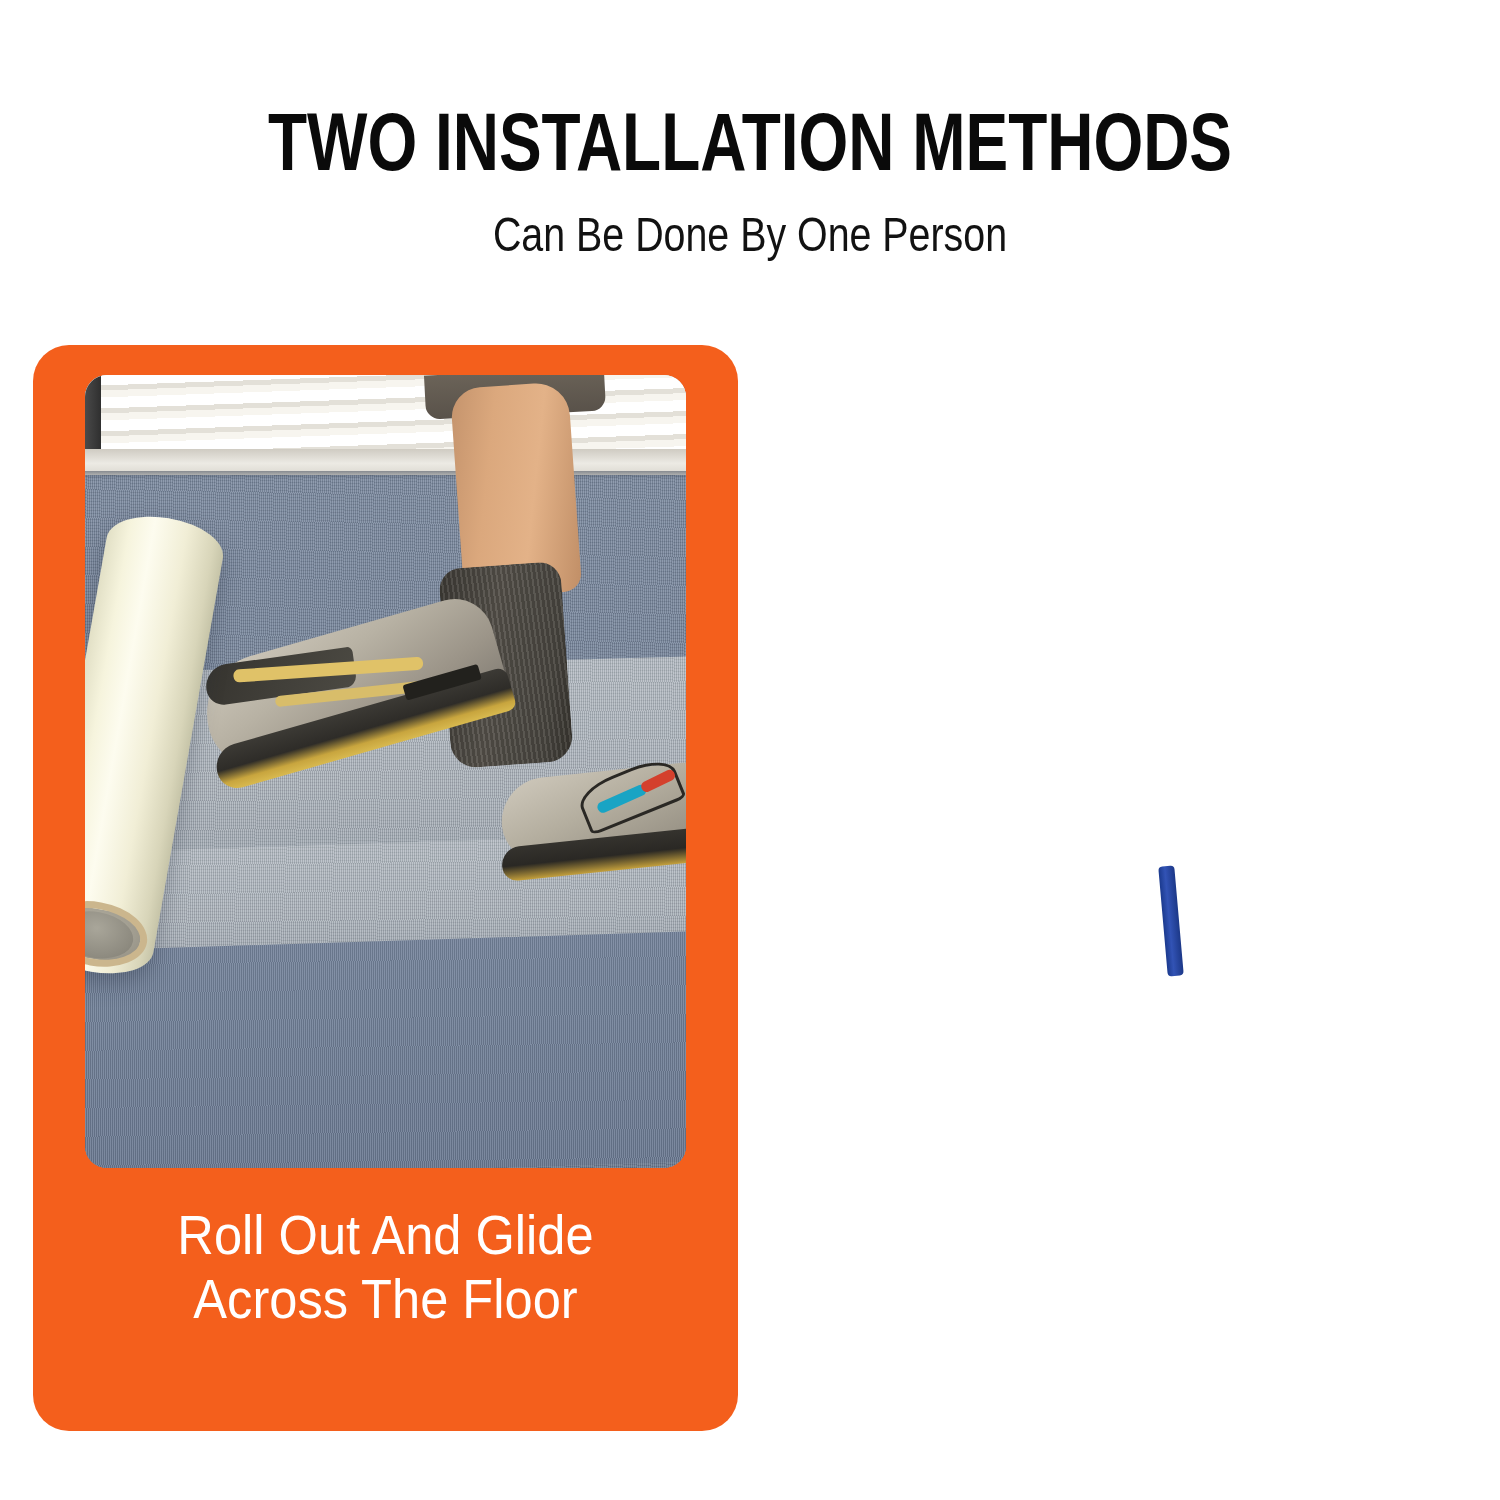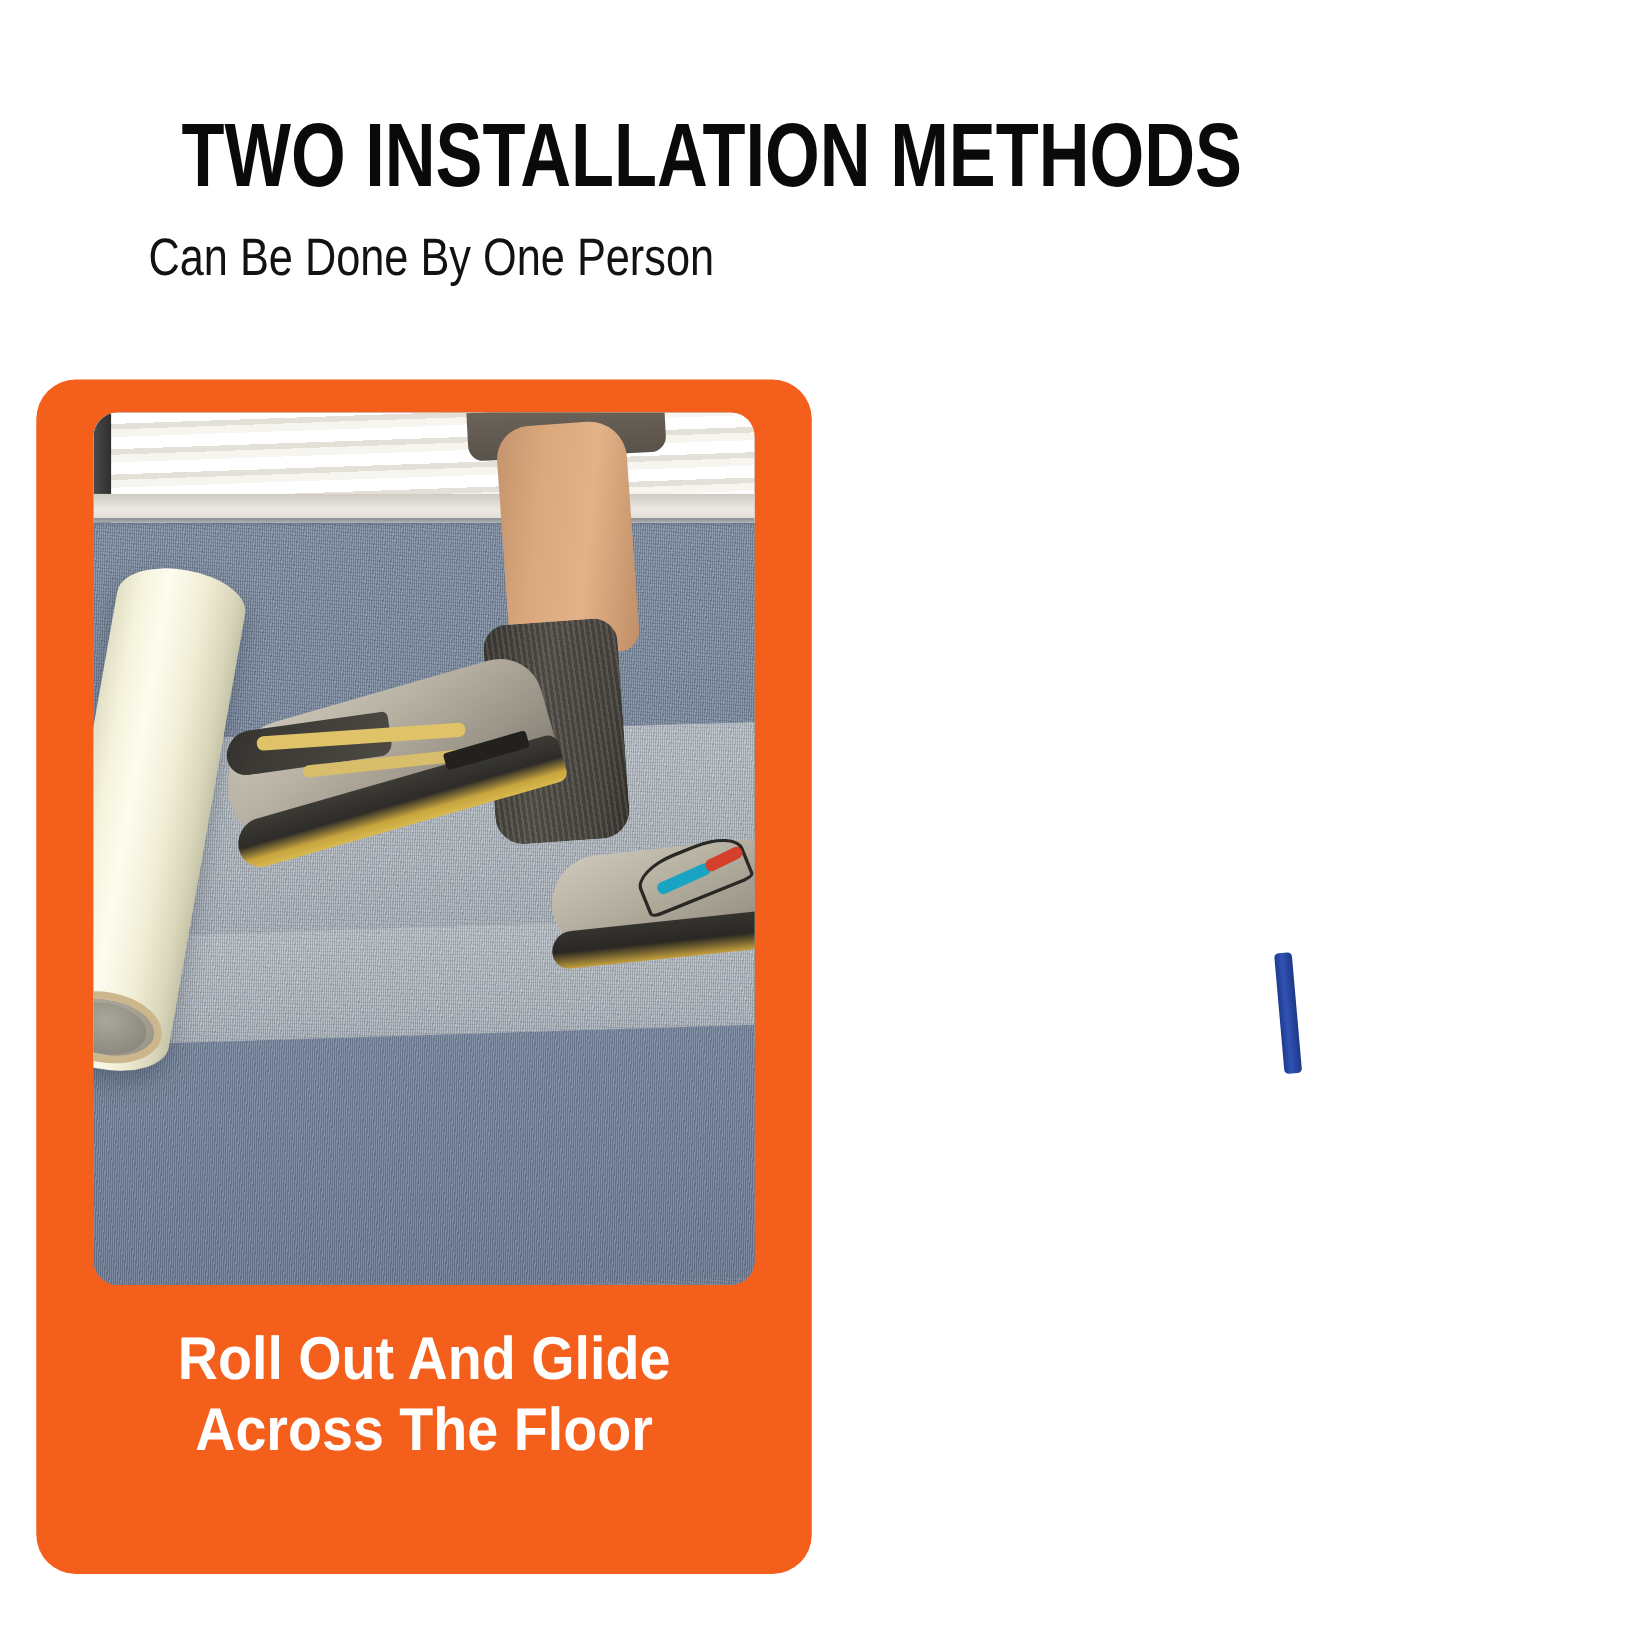--- a/index.html
+++ b/index.html
@@ -14,21 +14,21 @@
     overflow: hidden;
     position: relative;
   }
 
   
   .header {
     position: absolute;
     left: 0;
     top: 0;
     width: 1500px;
-    text-align: left;
+    text-align: center;
   }
   .main-title {
     margin: 0;
     padding-top: 98px;
     font-family: "Liberation Sans Narrow", "Liberation Sans", sans-serif;
     font-weight: bold;
     font-size: 82px;
     line-height: 88px;
     letter-spacing: 0px;
     color: #0a0a0a;
@@ -78,21 +78,21 @@
     background: #8794A6;
   }
   .panel-caption {
     position: absolute;
     left: 0;
     top: 858px;
     width: 705px;
     text-align: center;
     color: #ffffff;
     font-family: "Liberation Sans Narrow", "Liberation Sans", sans-serif;
-    font-weight: bold;
+    font-weight: normal;
     font-size: 55px;
     line-height: 64px;
   }
   .panel-caption span {
     display: block;
     transform: scaleX(0.92);
   }
 
   
   .layer { position: absolute; }

